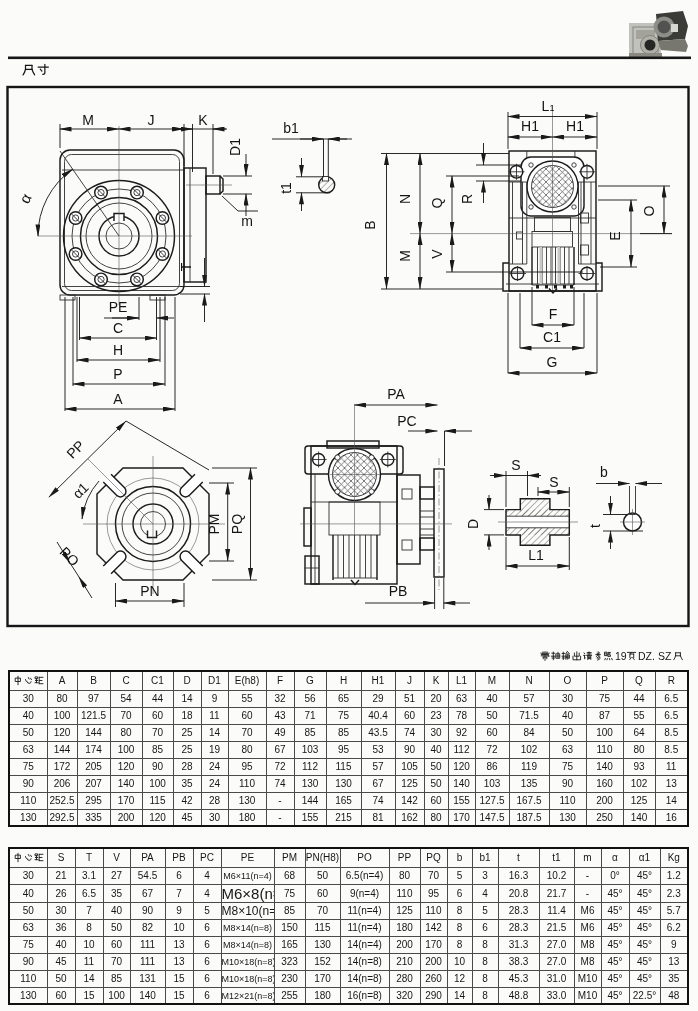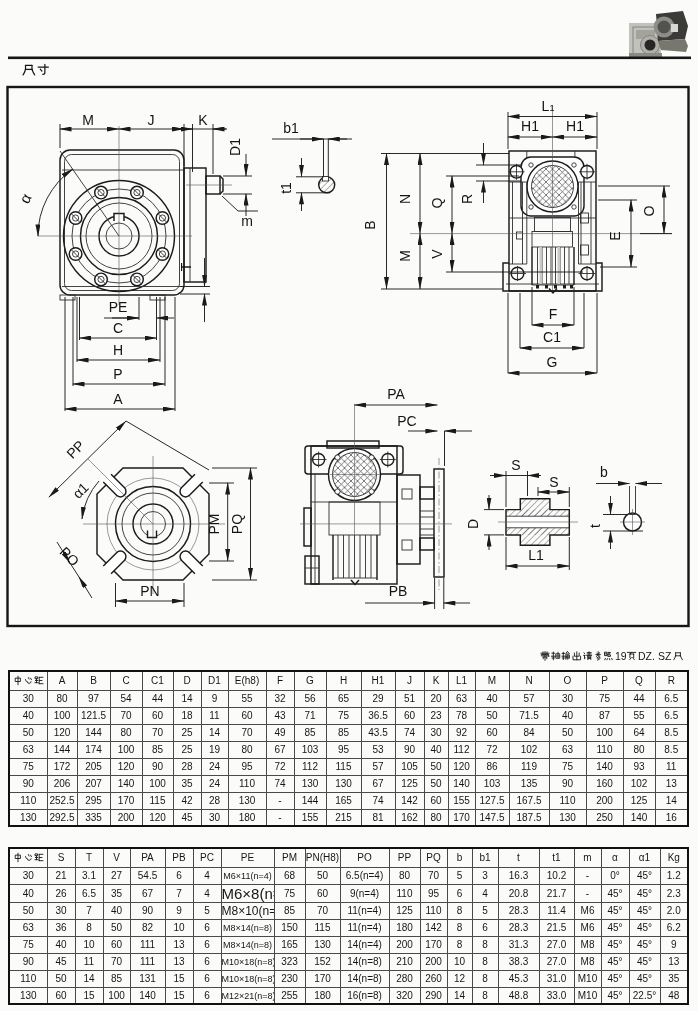--- a/index.html
+++ b/index.html
@@ -635,21 +635,21 @@
         <td>100</td>
         <td>121.5</td>
         <td>70</td>
         <td>60</td>
         <td>18</td>
         <td>11</td>
         <td>60</td>
         <td>43</td>
         <td>71</td>
         <td>75</td>
-        <td>36.5</td>
+        <td>40.4</td>
         <td>60</td>
         <td>23</td>
         <td>78</td>
         <td>50</td>
         <td>71.5</td>
         <td>40</td>
         <td>87</td>
         <td>55</td>
         <td>6.5</td>
       </tr>
@@ -905,21 +905,21 @@
         <td>11(n=4)</td>
         <td>125</td>
         <td>110</td>
         <td>8</td>
         <td>5</td>
         <td>28.3</td>
         <td>11.4</td>
         <td>M6</td>
         <td>45°</td>
         <td>45°</td>
-        <td>2.0</td>
+        <td>5.7</td>
       </tr>
       <tr style="height:17px">
         <td>63</td>
         <td>36</td>
         <td>8</td>
         <td>50</td>
         <td>82</td>
         <td>10</td>
         <td>6</td>
         <td><span style="font-size:9px">M8×14(n=8)</span></td>

